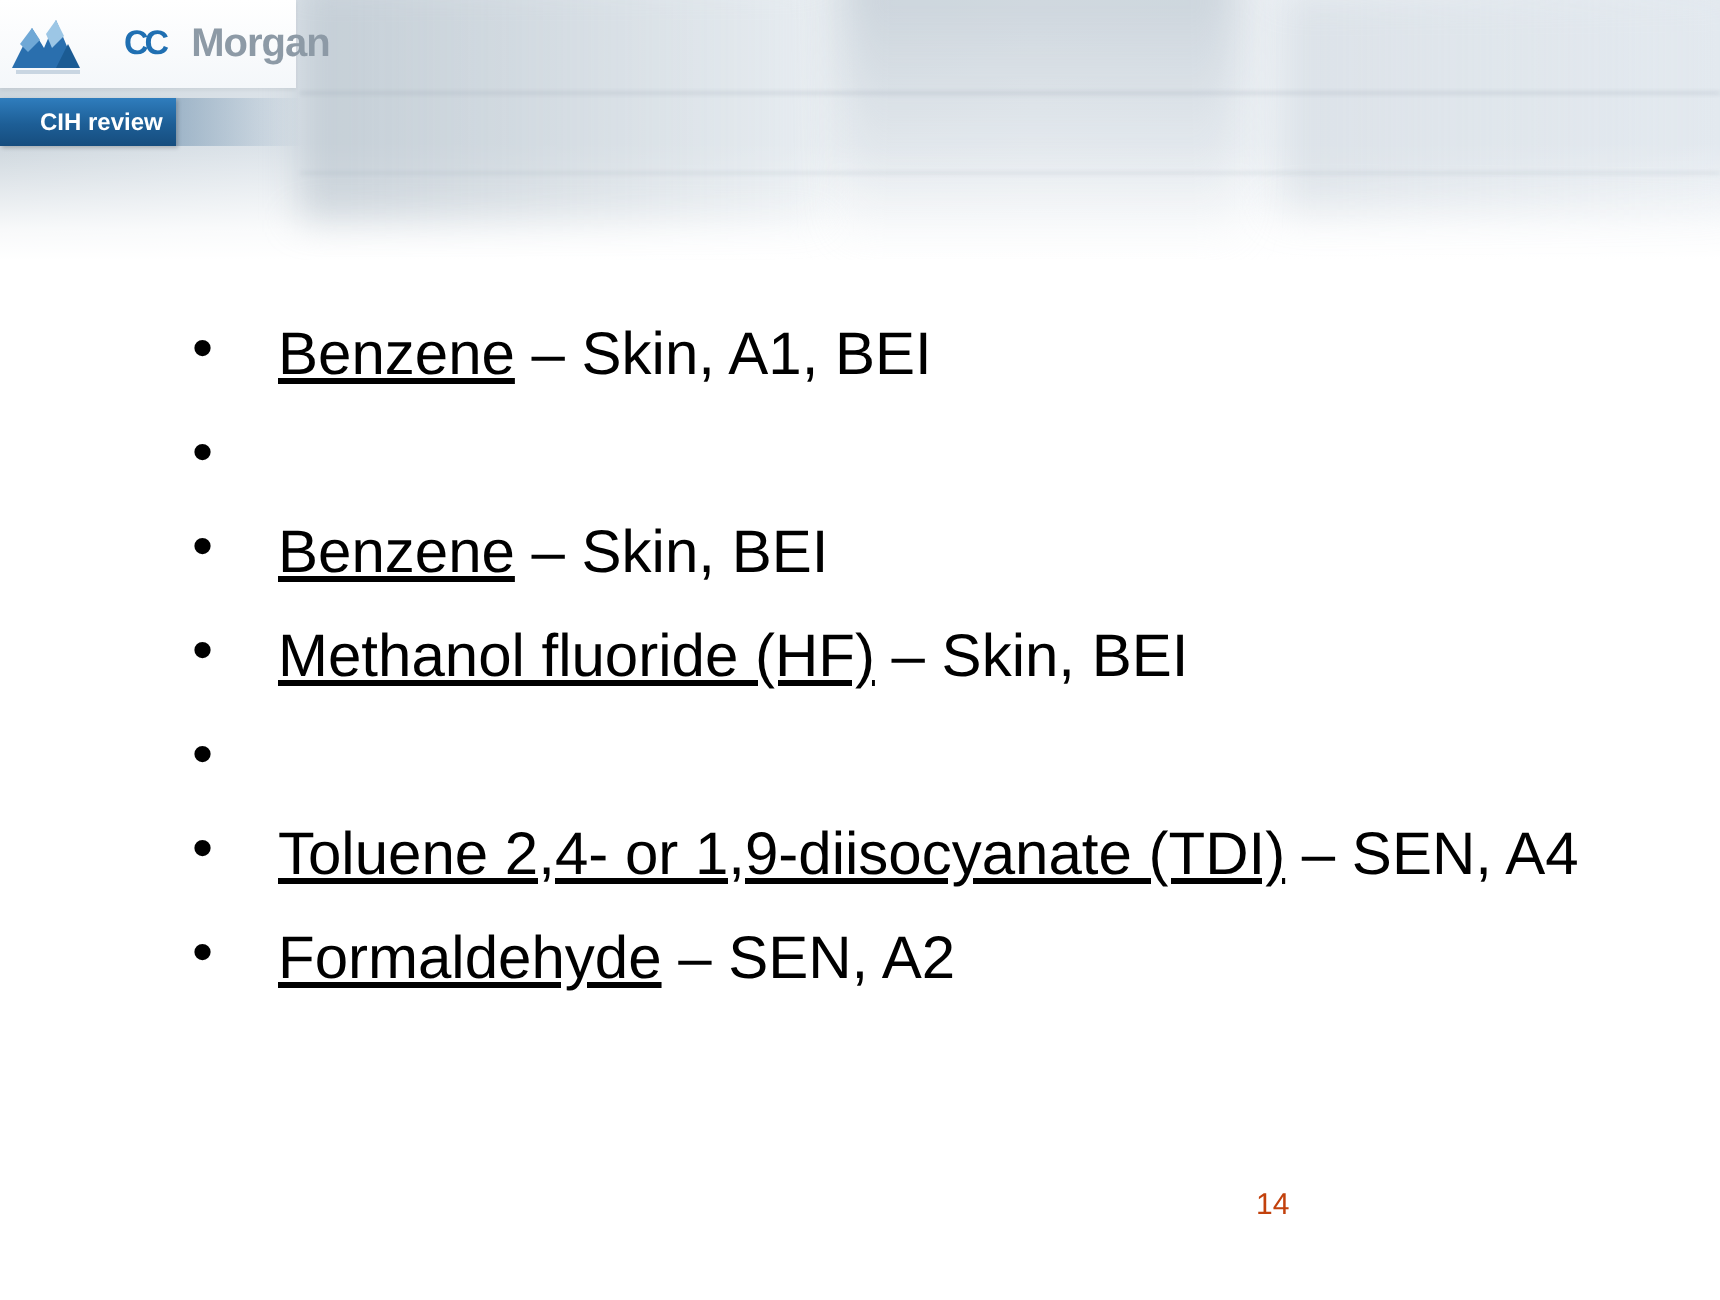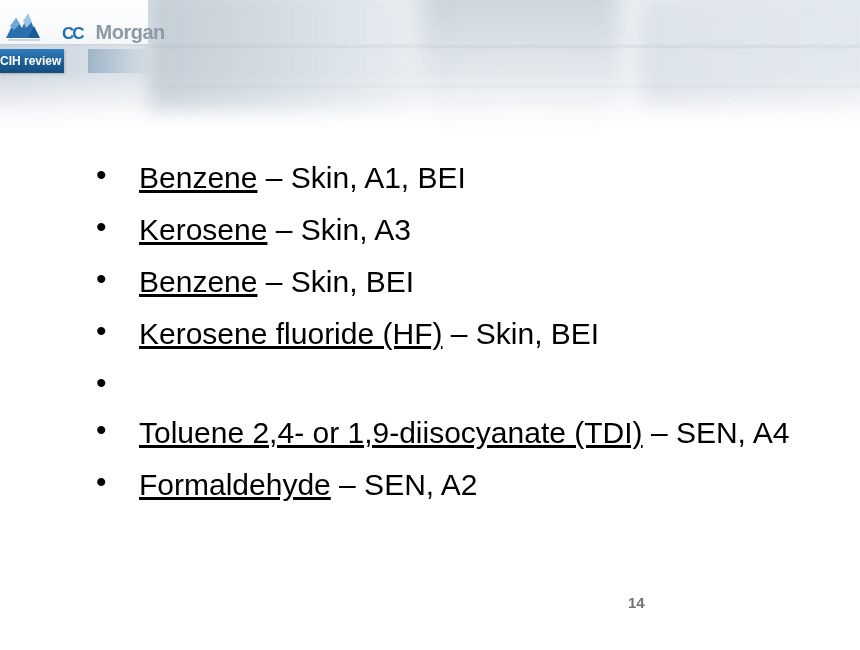--- a/index.html
+++ b/index.html
@@ -70,21 +70,21 @@
 
   
   .logo-block {
     position: absolute;
     left: 0;
     top: 0;
     width: 148px;
     height: 44px;
     background: linear-gradient(to bottom, #ffffff, #f4f7fa);
     display: flex;
-    align-items: flex-end;
+    align-items: center;
     box-shadow: 0 1px 2px rgba(0,0,0,0.06);
   }
   .logo-mark {
     margin-left: 4px;
     width: 56px;
     height: 36px;
     flex: none;
   }
   .logo-cc {
     color: #1f6fb2;
@@ -99,29 +99,29 @@
     font-weight: bold;
     letter-spacing: -0.5px;
     margin-left: 13px;
   }
 
   
   .review-tab {
     position: absolute;
     left: 0;
     top: 49px;
-    width: 64px;
+    width: 88px;
     height: 24px;
     background: linear-gradient(to bottom, #2f7dbd 0%, #1d5e96 55%, #164d7e 100%);
     color: #ffffff;
     font-size: 12px;
     font-weight: bold;
     display: flex;
     align-items: center;
-    padding-left: 0;
+    padding-left: 20px;
     box-sizing: border-box;
     box-shadow: 1px 1px 2px rgba(0,0,0,0.2);
   }
   .review-tab-shadow {
     position: absolute;
     left: 88px;
     top: 49px;
     width: 62px;
     height: 24px;
     background: linear-gradient(to right, rgba(90,130,165,0.45), rgba(190,205,218,0.05));
@@ -156,22 +156,22 @@
   .chem {
     text-decoration: underline;
     margin-left: 17px;
   }
 
   .page-number {
     position: absolute;
     left: 628px;
     top: 594px;
     font-size: 15px;
-    font-weight: bold;
-    color: #737373;
+    font-weight: normal;
+    color: #c2410c;
   }
 </style>
 </head>
 <body>
 
 <div class="slide-header">
   <div class="hdr-blur-a"></div>
   <div class="hdr-blur-b"></div>
   <div class="hdr-blur-c"></div>
   <div class="hdr-line"></div>
@@ -198,31 +198,30 @@
 
 <div class="content">
 
   <div class="bullet-row">
     <span class="bullet-dot">•</span>
     <div class="bullet-text"><span class="chem">Benzene</span><span> – Skin, A1, BEI</span></div>
   </div>
 
   <div class="bullet-row">
     <span class="bullet-dot">•</span>
-    <div class="bullet-text"><span class="chem">Kerosene</span><span> – Skin, A3</span></div>
   </div>
 
   <div class="bullet-row">
     <span class="bullet-dot">•</span>
     <div class="bullet-text"><span class="chem">Benzene</span><span> – Skin, BEI</span></div>
   </div>
 
   <div class="bullet-row">
     <span class="bullet-dot">•</span>
-    <div class="bullet-text"><span class="chem">Kerosene fluoride (HF)</span><span> – Skin, BEI</span></div>
+    <div class="bullet-text"><span class="chem">Methanol fluoride (HF)</span><span> – Skin, BEI</span></div>
   </div>
 
   <div class="bullet-row">
     <span class="bullet-dot">•</span>
   </div>
 
   <div class="bullet-row">
     <span class="bullet-dot">•</span>
     <div class="bullet-text"><span class="chem">Toluene 2,4- or 1,9-diisocyanate (TDI)</span><span> – SEN, A4</span></div>
   </div>

